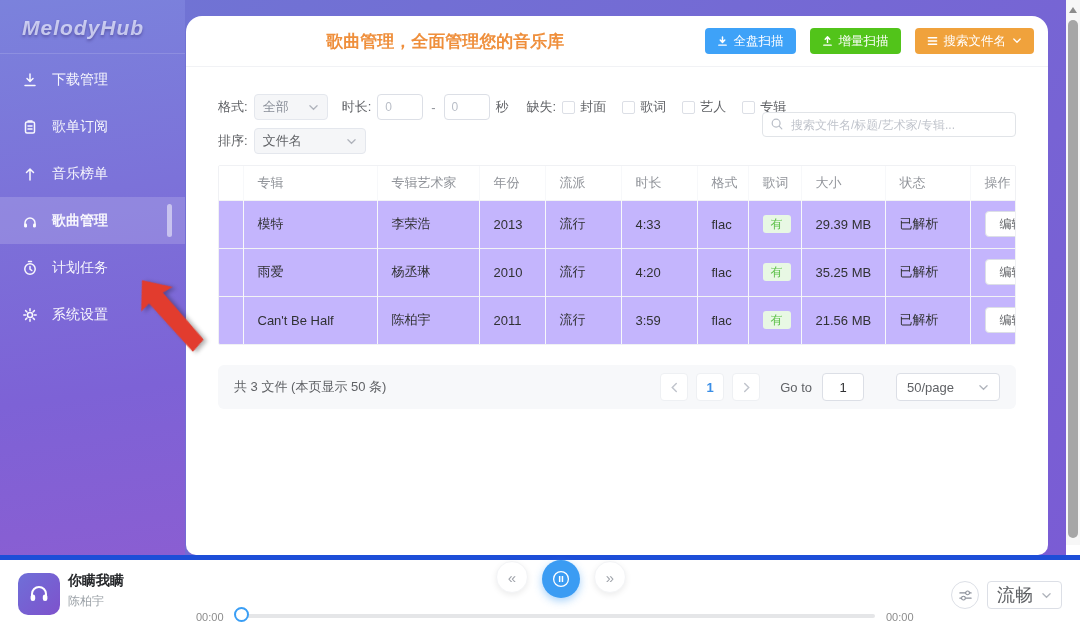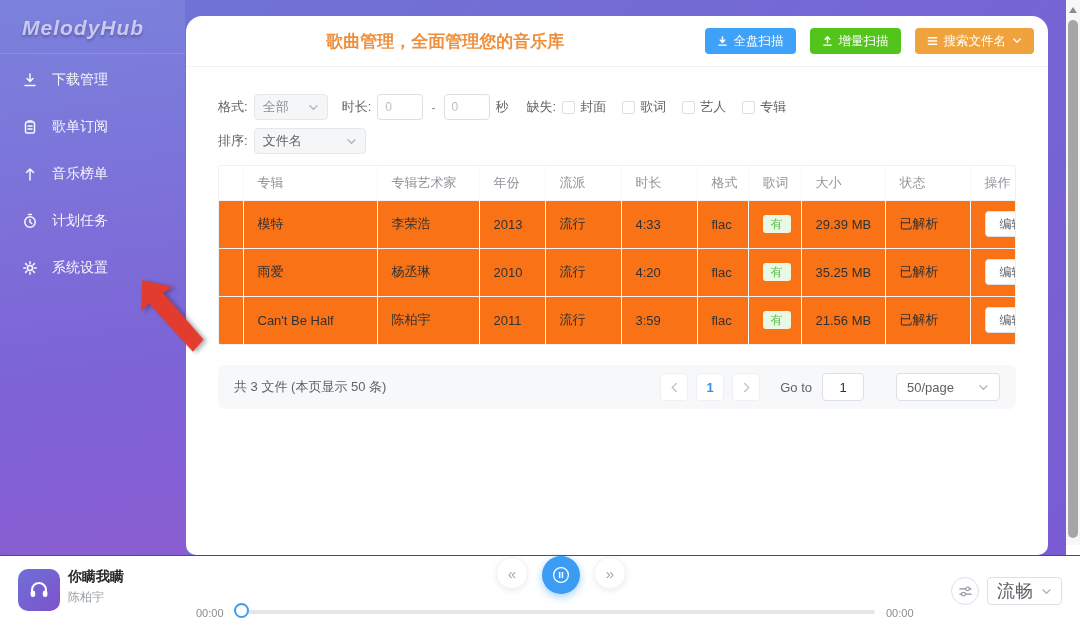--- a/index.html
+++ b/index.html
@@ -73,21 +73,21 @@
                   font-family:"Liberation Sans","DejaVu Sans",sans-serif; }
   .search-input::placeholder { color:#c0c4cc; }
   .search-ic { position:absolute; left:8px; top:5px; }
 
   
   .table-clip { margin:11px 32px 0; width:798px; overflow:hidden; border:1px solid #f0f1f4; border-radius:2px; }
   table { border-collapse:collapse; table-layout:fixed; width:831px; font-size:13px; }
   th { height:34px; color:#909399; font-weight:normal; text-align:left; padding-left:14px;
        border-right:1px solid #f7f8fa; background:#fff; }
   td { height:48px; color:#303133; padding-left:14px; border-top:1px solid #f2f3f5;
-       border-right:1px solid #f7f8fa; background:#f97316; }
+       border-right:1px solid #f7f8fa; background:#c4b5fd; }
   .badge { display:inline-block; background:#e8f8e4; color:#5abf47; font-size:12px;
            padding:3px 8px; border-radius:3px; line-height:1; }
   .edit-btn { height:26px; padding:0 14px; background:#fff; border:1px solid #dcdfe6;
               border-radius:4px; color:#606266; font-size:12px; cursor:pointer;
               font-family:"Liberation Sans","DejaVu Sans",sans-serif; }
 
   
   .pagi { margin:20px 32px 0; height:44px; background:#f7f8fa; border-radius:6px;
           display:flex; align-items:center; padding:0 16px; font-size:13px; color:#606266; }
   .pagi-right { margin-left:auto; display:flex; align-items:center; gap:8px; }
@@ -97,21 +97,21 @@
   .goto-label { margin:0 2px 0 12px; }
   .goto-input { width:42px; height:28px; border:1px solid #dcdfe6; border-radius:4px;
                 text-align:center; font-size:13px; color:#303133;
                 font-family:"Liberation Sans","DejaVu Sans",sans-serif; }
   .pgsize { margin-left:24px; width:104px; height:28px; background:#fff; border:1px solid #dcdfe6;
             border-radius:4px; display:flex; align-items:center; justify-content:space-between;
             padding:0 10px; color:#606266; cursor:pointer; }
 
   
   .player { position:absolute; left:0; top:555px; width:1080px; height:70px; background:#fff;
-            border-top:1px solid #1d4ed8;padding-left:44px; }
+            border-top:5px solid #1d4ed8;padding-left:44px; }
   .tile { position:absolute; left:18px; top:13px; width:42px; height:42px; border-radius:10px;
           background:linear-gradient(135deg,#6f6fd8,#7e52cc); display:flex; align-items:center;
           justify-content:center; }
   .song-title { position:absolute; left:68px; top:12px; font-size:14px; font-weight:bold; color:#26282b; }
   .song-artist { position:absolute; left:68px; top:33px; font-size:12px; color:#9aa0a6; }
   .ctrl { position:absolute; border-radius:50%; display:flex; align-items:center; justify-content:center;
           cursor:pointer; }
   .ctrl-side { width:32px; height:32px; top:1px; background:#fff; border:1px solid #f3f4f6;
                box-shadow:0 2px 6px rgba(0,0,0,.08); color:#a0a4ab; font-size:15px; }
   .ctrl-prev { left:496px; } .ctrl-next { left:594px; }
@@ -160,20 +160,30 @@
         </span>
         <span>歌单订阅</span>
       </div>
       <div class="nav-item">
         <span class="nav-ic">
           <svg viewBox="0 0 16 16">
               <path d="M8 14V3M4.5 6.5L8 3l3.5 3.5"></path>
             </svg>
         </span>
         <span>音乐榜单</span>
+      </div>
+      <div class="nav-item active">
+        <span class="nav-ic">
+          <svg viewBox="0 0 16 16">
+              <path d="M3 13v-3a5 5 0 0 1 10 0v3"></path>
+              <rect x="2.2" y="10.5" width="2.8" height="4" rx="1.2" fill="rgba(255,255,255,.95)" stroke="none"></rect>
+              <rect x="11" y="10.5" width="2.8" height="4" rx="1.2" fill="rgba(255,255,255,.95)" stroke="none"></rect>
+            </svg>
+        </span>
+        <span>歌曲管理</span>
       </div>
       <div class="nav-item">
         <span class="nav-ic">
           <svg viewBox="0 0 16 16">
               <circle cx="8" cy="9" r="5.2"></circle>
               <path d="M8 6.5v2.7l1.8 1.3M6.5 1.5h3"></path>
             </svg>
         </span>
         <span>计划任务</span>
       </div>
@@ -261,20 +271,29 @@
       <div class="frow">
         <span class="flabel">排序:</span>
         <div class="sel" style="width:112px;">
           <span style="color:#606266;">文件名</span>
           <span class="chev" style="margin-left:auto;">
             <svg width="11" height="9" viewBox="0 0 12 10" fill="none" stroke="#b0b4bc" stroke-width="1.4" stroke-linecap="round">
                 <path d="M2 3l4 4 4-4"></path>
               </svg>
           </span>
         </div>
+      </div>
+      <div class="search-wrap">
+        <span class="search-ic">
+          <svg width="14" height="14" viewBox="0 0 16 16" fill="none" stroke="#b9bec7" stroke-width="1.4" stroke-linecap="round">
+              <circle cx="7" cy="7" r="4.5"></circle>
+              <path d="M10.5 10.5L13.5 13.5"></path>
+            </svg>
+        </span>
+        <input class="search-input" placeholder="搜索文件名/标题/艺术家/专辑..." style="">
       </div>
     </div>
 
     <div class="table-clip">
       <table>
         <colgroup>
           <col style="width:24px">
             <col style="width:134px">
             <col style="width:102px">
           <col style="width:66px">

